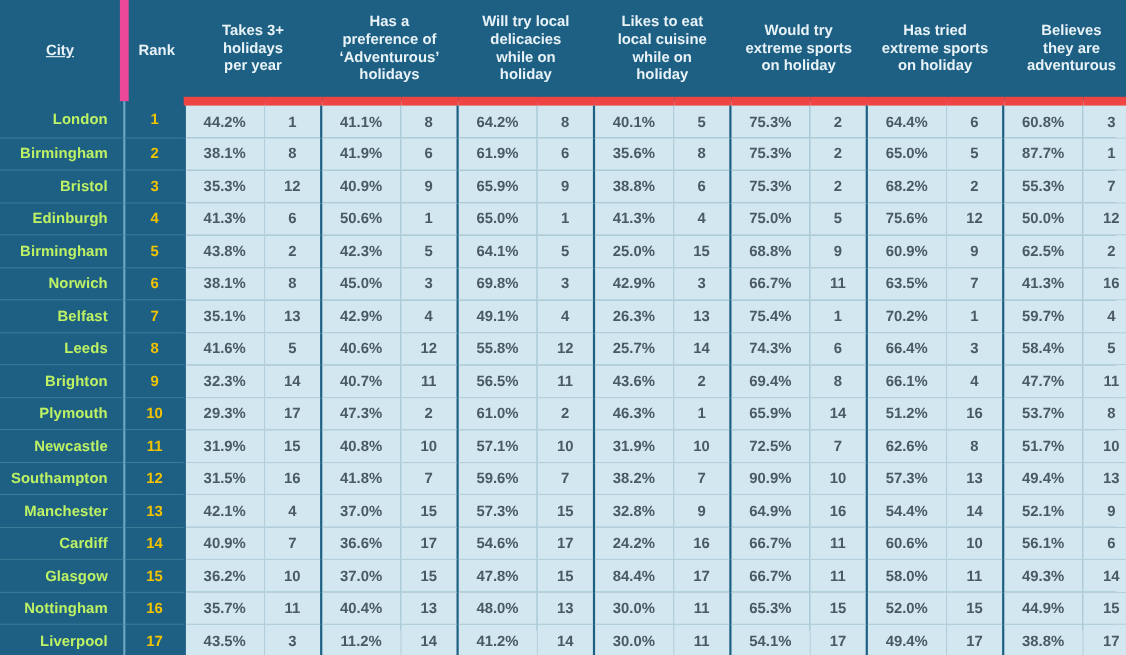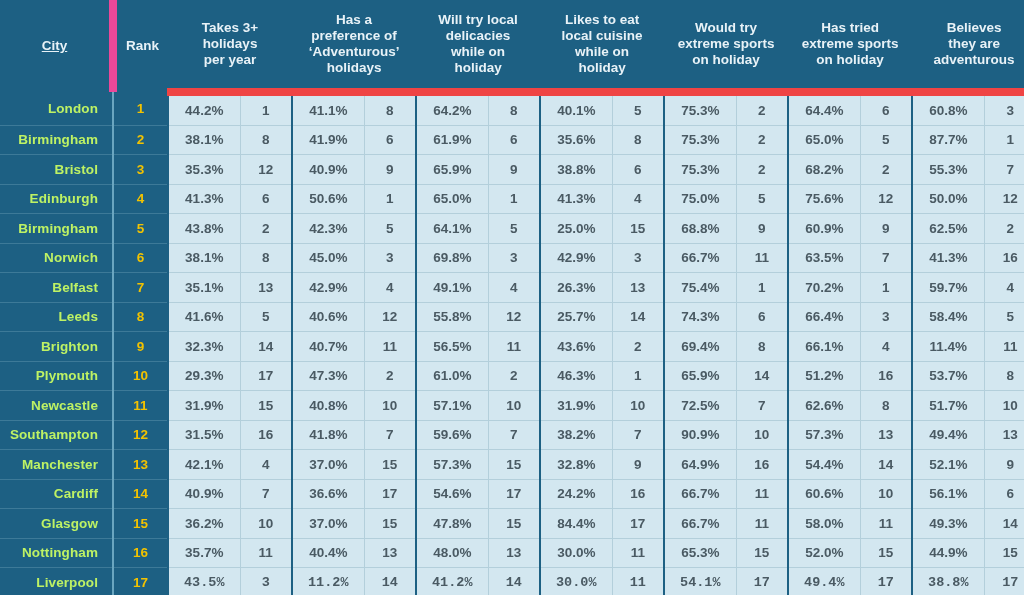--- a/index.html
+++ b/index.html
@@ -68,21 +68,21 @@
     color:#4a5a63;
     text-align:center;
     border-bottom:1px solid #b3cfdb;
     font-weight:600;
   }
   td.pct{border-left:2px solid #1d6083;}
   td.pos{border-left:1px solid #b3cfdb;font-weight:600;}
   tbody tr:last-child td.city,
   tbody tr:last-child td.rank{border-bottom:none;}
   tbody tr:last-child td.pct,
-  tbody tr:last-child td.pos{border-bottom:none;font-family:Liberation Mono, monospace;}
+  tbody tr:last-child td.pos{border-bottom:none;}
   tbody tr:first-child td.pct,
   tbody tr:first-child td.pos{border-top:8px solid #ef4444;}
 </style>
 </head>
 <body>
 
 <div id="table-wrap">
   <table class="rank-table">
     <colgroup id="colgroup-holder">
         <col style="width: 113px;">
@@ -299,21 +299,21 @@
           <td class="pct">40.7%</td>
           <td class="pos">11</td>
           <td class="pct">56.5%</td>
           <td class="pos">11</td>
           <td class="pct">43.6%</td>
           <td class="pos">2</td>
           <td class="pct">69.4%</td>
           <td class="pos">8</td>
           <td class="pct">66.1%</td>
           <td class="pos">4</td>
-          <td class="pct">11.4%</td>
+          <td class="pct">47.7%</td>
           <td class="pos">11</td>
         </tr>
         <tr>
           <td class="city">Plymouth</td>
           <td class="rank">10</td>
           <td class="pct">29.3%</td>
           <td class="pos">17</td>
           <td class="pct">47.3%</td>
           <td class="pos">2</td>
           <td class="pct">61.0%</td>

